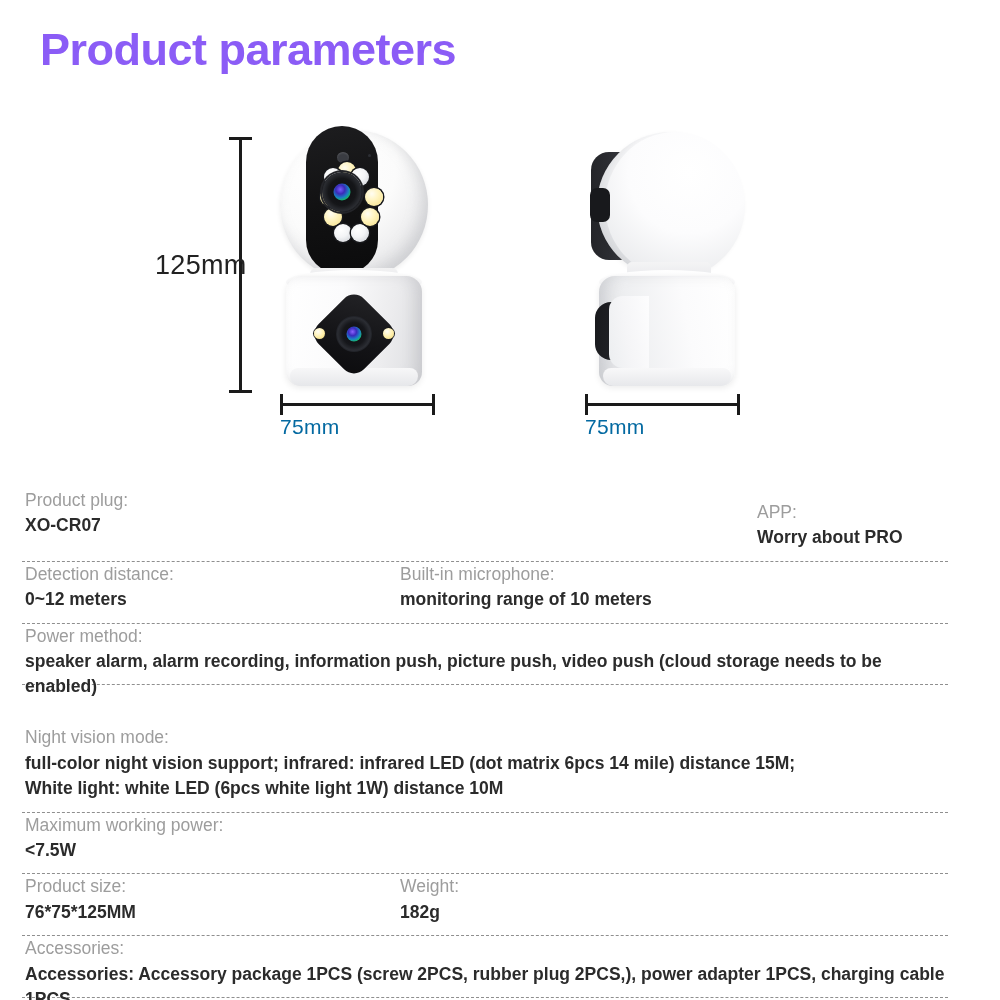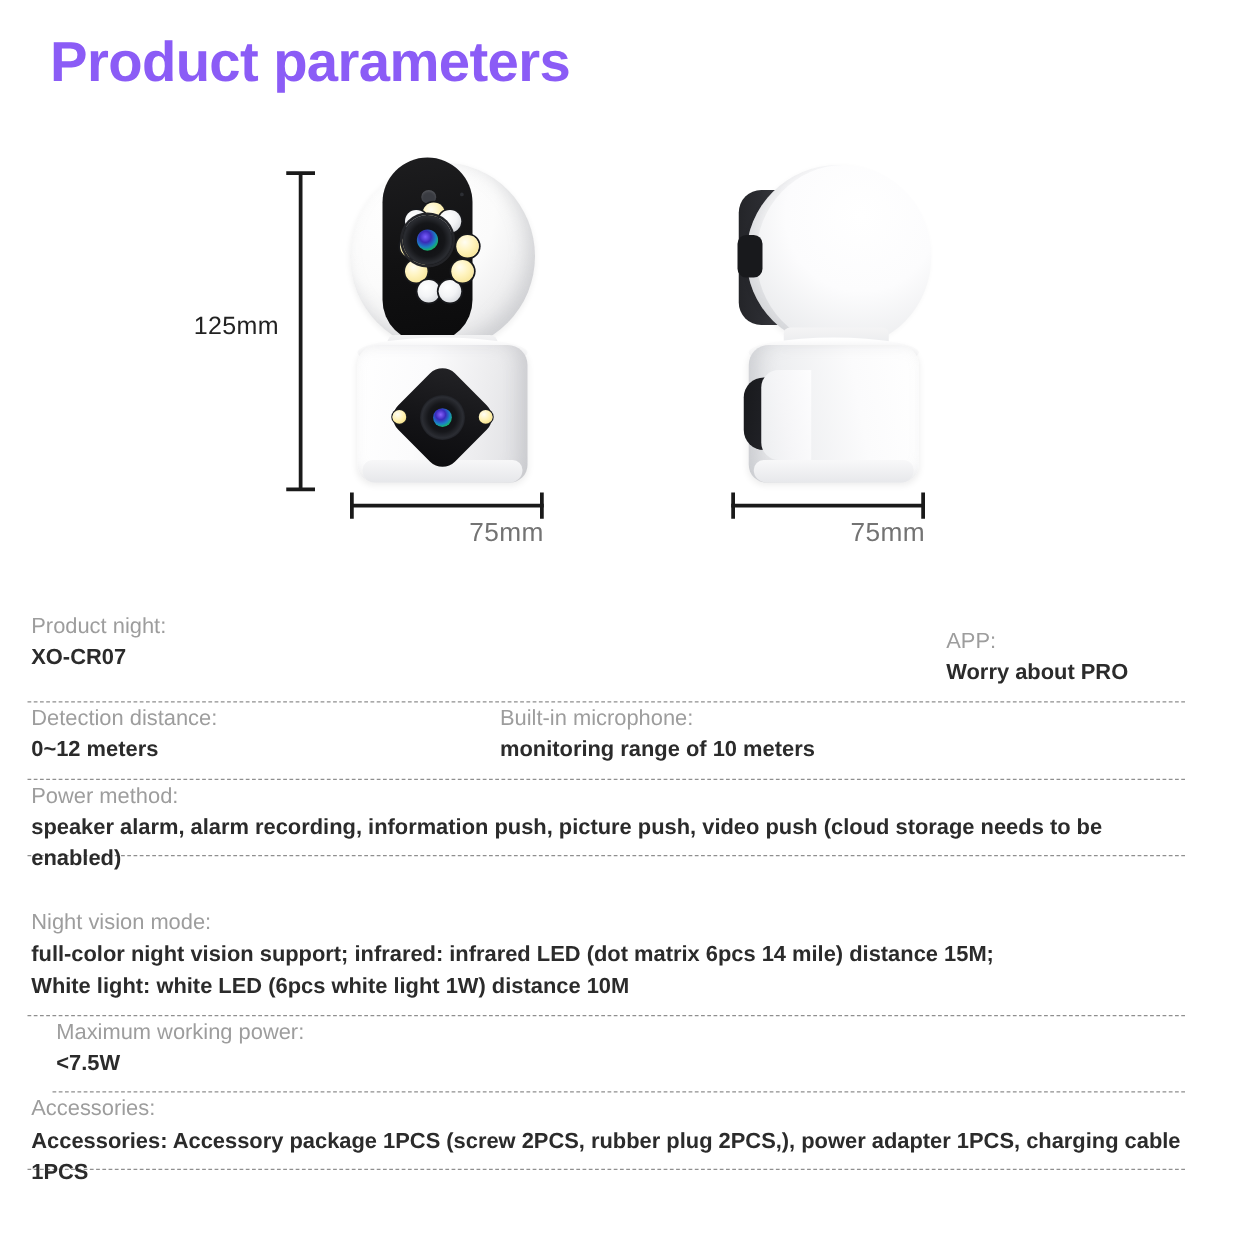--- a/index.html
+++ b/index.html
@@ -52,21 +52,21 @@
     width: 23px;
     height: 3px;
     background: #1a1a1a;
   }
   .dim-v-cap.top { top: 27px; }
   .dim-v-cap.bot { top: 280px; }
   .dim-v-label {
     position: absolute;
     left: 155px;
     top: 140px;
-    font-size: 20px;
+    font-size: 27px;
     color: #222;
     letter-spacing: 0.3px;
   }
 
   
   .dim-h {
     position: absolute;
     height: 30px;
   }
   .dim-h .bar {
@@ -84,23 +84,23 @@
     height: 21px;
     background: #1a1a1a;
   }
   .dim-h .cap.l { left: 0; }
   .dim-h .cap.r { right: 0; }
   .dim-h .lbl {
     position: absolute;
     top: 12px;
     left: 0;
     width: 100%;
-    text-align: right;
+    text-align: left;
     font-size: 21px;
-    color: #737373;
+    color: #0369a1;
     letter-spacing: 0.3px;
   }
   #dim-h-front { left: 280px; top: 293px; width: 155px; }
   #dim-h-side  { left: 585px; top: 293px; width: 155px; }
 
   
   .cam { position: absolute; }
 
   #cam-front { left: 268px; top: 20px; width: 172px; height: 270px; }
 
@@ -462,21 +462,21 @@
     <div class="bar"></div>
     <div class="cap r"></div>
     <div class="lbl">75mm</div>
   </div>
 
 </div>
 
 <div id="spec-table">
     <div class="spec-row" style="height: 72.8px;">
       <div class="spec-cell c1">
-        <div class="spec-label">Product night:</div>
+        <div class="spec-label">Product plug:</div>
         <div class="spec-value">XO-CR07</div>
       </div>
       <div class="spec-cell c3">
         <div class="spec-label">APP:</div>
         <div class="spec-value">Worry about PRO</div>
       </div>
     </div>
     <div class="spec-row" style="height: 60.8px;">
       <div class="spec-cell c1">
         <div class="spec-label">Detection distance:</div>
@@ -493,24 +493,34 @@
         <div class="spec-value wrap">speaker alarm, alarm recording, information push, picture push, video push (cloud storage needs to be enabled)</div>
       </div>
     </div>
     <div class="spec-row" style="height: 86.2px; margin-top: 40px;">
       <div class="spec-cell full">
         <div class="spec-label">Night vision mode:</div>
         <div class="spec-value wrap">full-color night vision support; infrared: infrared LED (dot matrix 6pcs 14 mile) distance 15M;</div>
         <div class="spec-value wrap">White light: white LED (6pcs white light 1W) distance 10M</div>
       </div>
     </div>
-    <div class="spec-row" style="height: 60.8px; margin-left: 20px;">
+    <div class="spec-row" style="height: 60.8px;">
       <div class="spec-cell c1">
         <div class="spec-label">Maximum working power:</div>
         <div class="spec-value">&lt;7.5W</div>
+      </div>
+    </div>
+    <div class="spec-row" style="height: 60.8px;">
+      <div class="spec-cell c1">
+        <div class="spec-label">Product size:</div>
+        <div class="spec-value">76*75*125MM</div>
+      </div>
+      <div class="spec-cell c2">
+        <div class="spec-label">Weight:</div>
+        <div class="spec-value">182g</div>
       </div>
     </div>
     <div class="spec-row" style="height: 60.8px;">
       <div class="spec-cell full">
         <div class="spec-label">Accessories:</div>
         <div class="spec-value wrap">Accessories: Accessory package 1PCS (screw 2PCS, rubber plug 2PCS,), power adapter 1PCS, charging cable 1PCS</div>
       </div>
     </div>
   </div>
 

